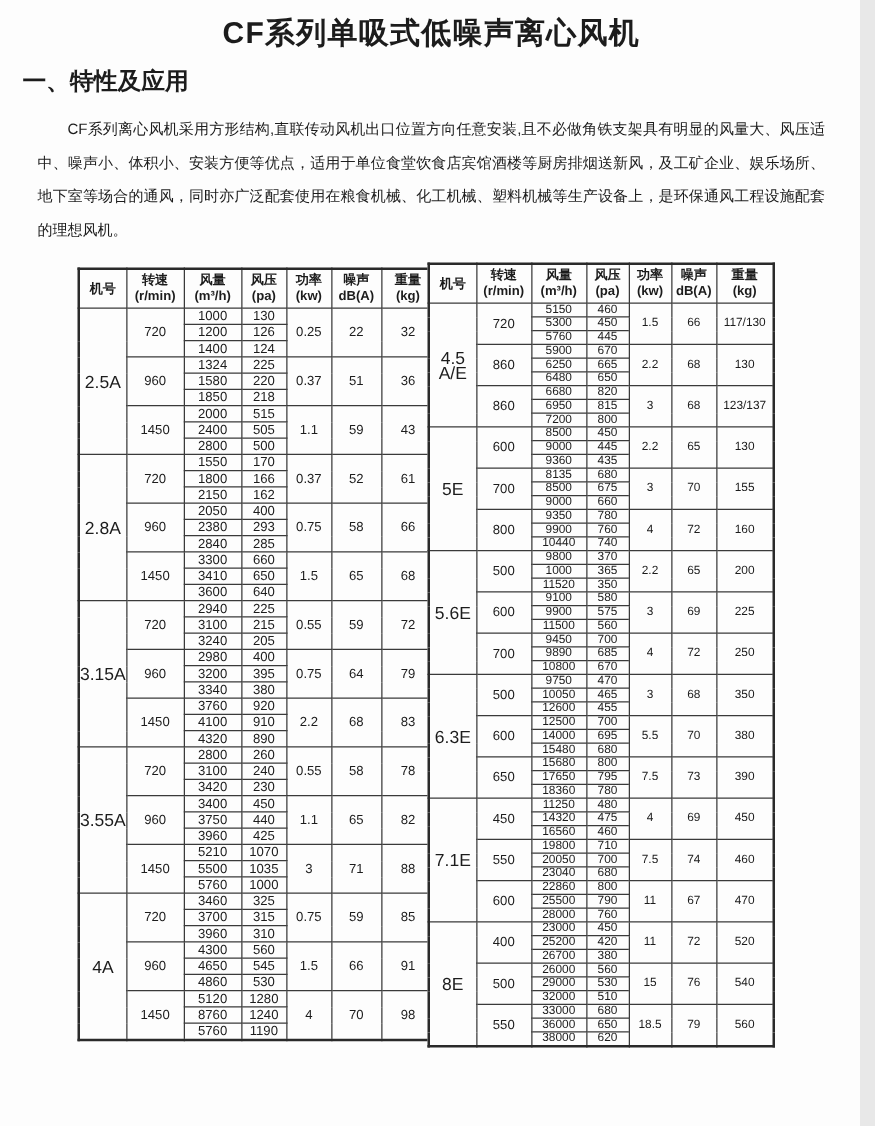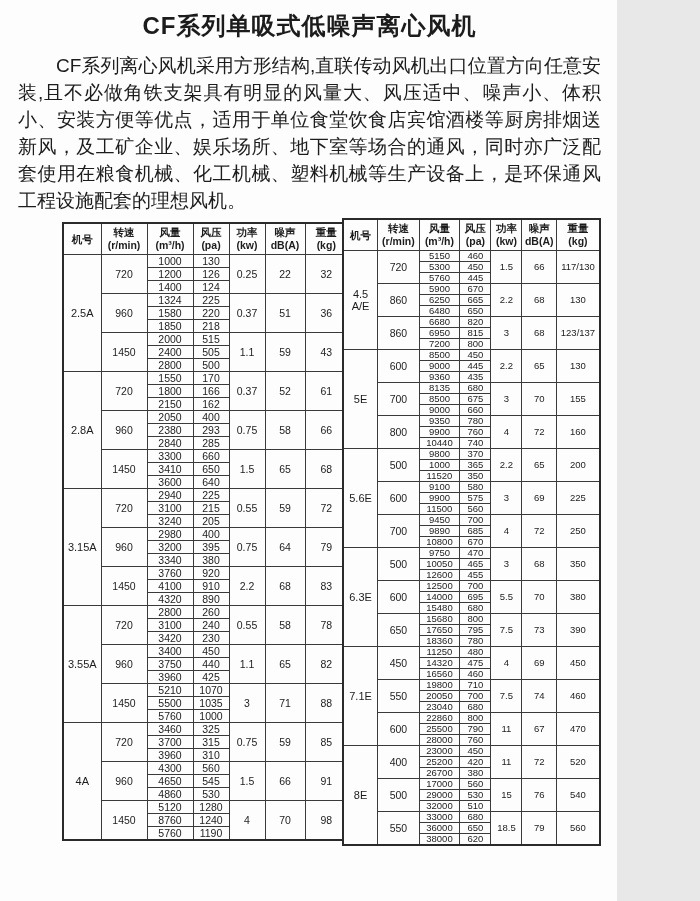--- a/index.html
+++ b/index.html
@@ -1,40 +1,40 @@
 <!DOCTYPE html>
 <html><head>
 <meta charset="utf-8">
 <style>
   html,body{margin:0;padding:0;background:#e8e8e8;}
   .page{
     position:relative;
-    width:617px;height:901px;
+    width:688px;height:901px;
     background:#fdfdfd;
     font-family:"Liberation Sans","DejaVu Sans",sans-serif;
     color:#1c1c1c;
     box-sizing:border-box;
     padding:6px 16px 0 18px;
     overflow:hidden;
   }
   .doc-title{
     margin:4px 0 10px 0;
     text-align:center;
     font-size:24px;
     font-weight:bold;
     letter-spacing:1px;
   }
   .sec-heading{
     margin:6px 0 4px 0;
     font-size:19px;
     font-weight:bold;
   }
   .para{
-    margin:0;
-    font-size:19px;
+    margin:12px;
+    font-size:12px;
     line-height:27px;
     text-align:justify;
     text-indent:2em;
   }
   .tables{
     position:relative;
     height:624px;
     margin-top:4px;
   }
   #table-left{position:absolute;left:44px;top:4px;}
@@ -55,29 +55,30 @@
     overflow:hidden;
   }
   table.perf th{
     font-weight:bold;
     height:30px;
     font-size:10.5px;
     line-height:13px;
   }
   .t-left td{height:12px;font-size:10.5px;line-height:12px;}
   .t-right td{height:9.8px;font-size:9.5px;line-height:10px;}
-  table.perf td.model{font-size:11px;white-space:pre-line;line-height:12px;}
+  table.perf td.model{font-size:14px;white-space:pre-line;line-height:12px;}
   table.perf td.speed{font-size:10.5px;}
 </style>
 </head>
 <body>
 
 <div class="page">
   <h1 class="doc-title">CF系列单吸式低噪声离心风机</h1>
 
+  <h2 class="sec-heading">一、特性及应用</h2>
   <p class="para">CF系列离心风机采用方形结构,直联传动风机出口位置方向任意安装,且不必做角铁支架具有明显的风量大、风压适中、噪声小、体积小、安装方便等优点，适用于单位食堂饮食店宾馆酒楼等厨房排烟送新风，及工矿企业、娱乐场所、地下室等场合的通风，同时亦广泛配套使用在粮食机械、化工机械、塑料机械等生产设备上，是环保通风工程设施配套的理想风机。</p>
 
 
   <div class="tables">
     <div id="table-left">
         <table class="perf t-left">
           <colgroup>
             <col style="width: 38px;">
             <col style="width: 46px;">
             <col style="width: 46px;">
@@ -667,21 +668,21 @@
             <tr>
               <td>25200</td>
               <td>420</td>
             </tr>
             <tr>
               <td>26700</td>
               <td>380</td>
             </tr>
             <tr>
               <td rowspan="3" class="speed">500</td>
-              <td>17000</td>
+              <td>26000</td>
               <td>560</td>
               <td rowspan="3">15</td>
               <td rowspan="3">76</td>
               <td rowspan="3">540</td>
             </tr>
             <tr>
               <td>29000</td>
               <td>530</td>
             </tr>
             <tr>

